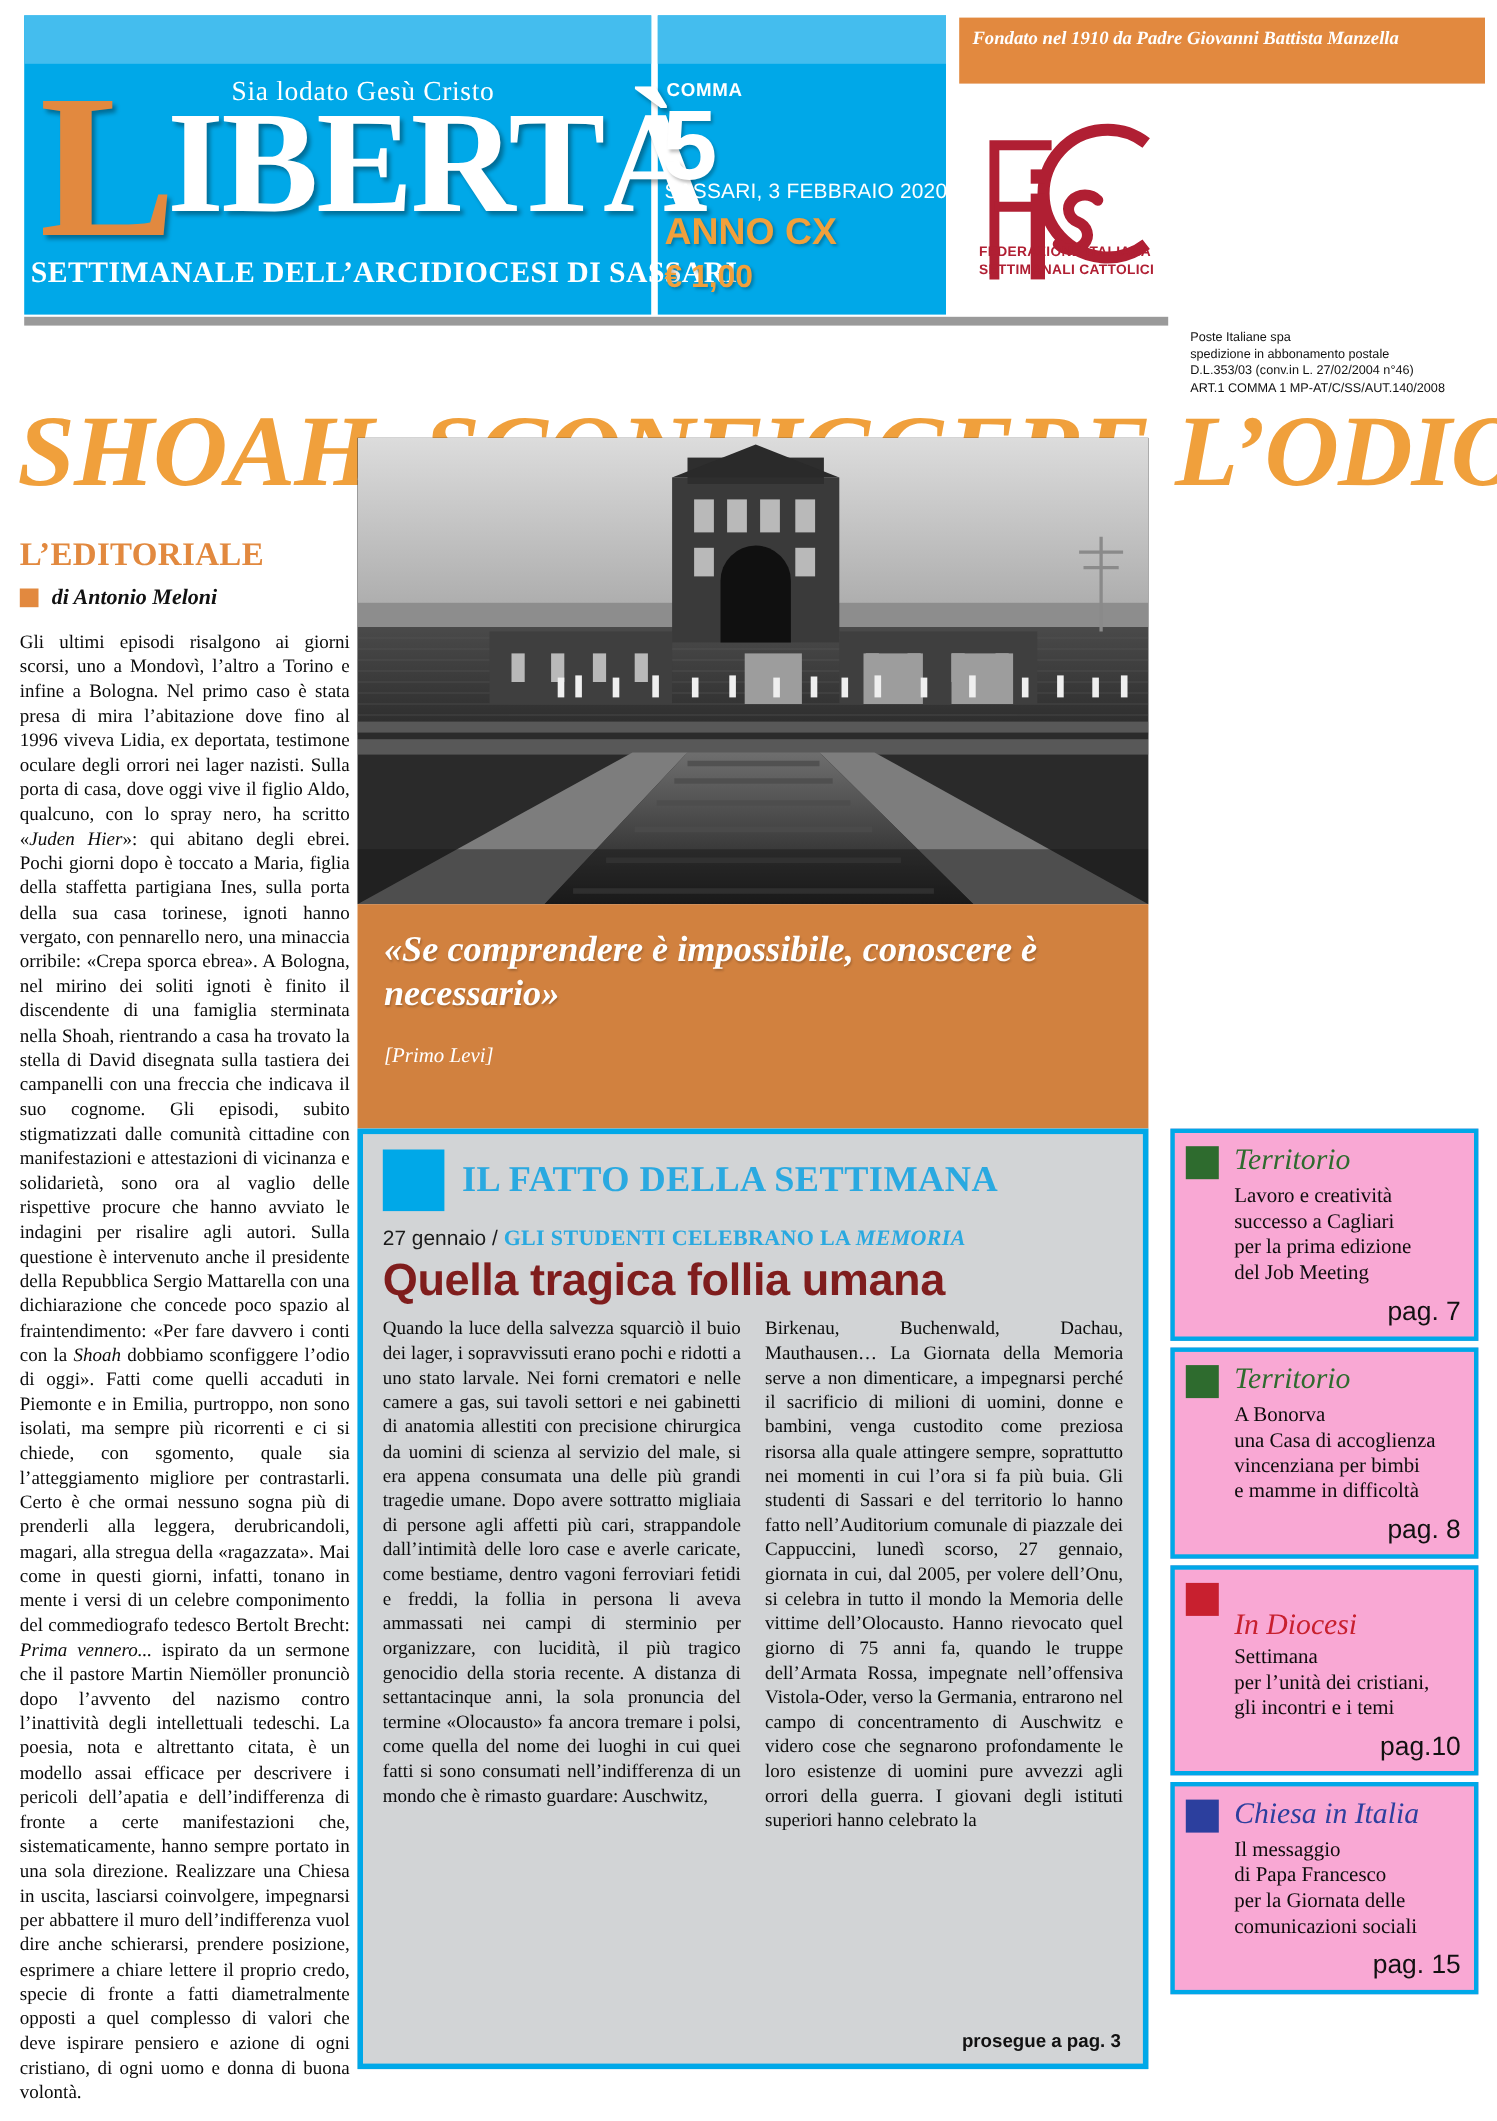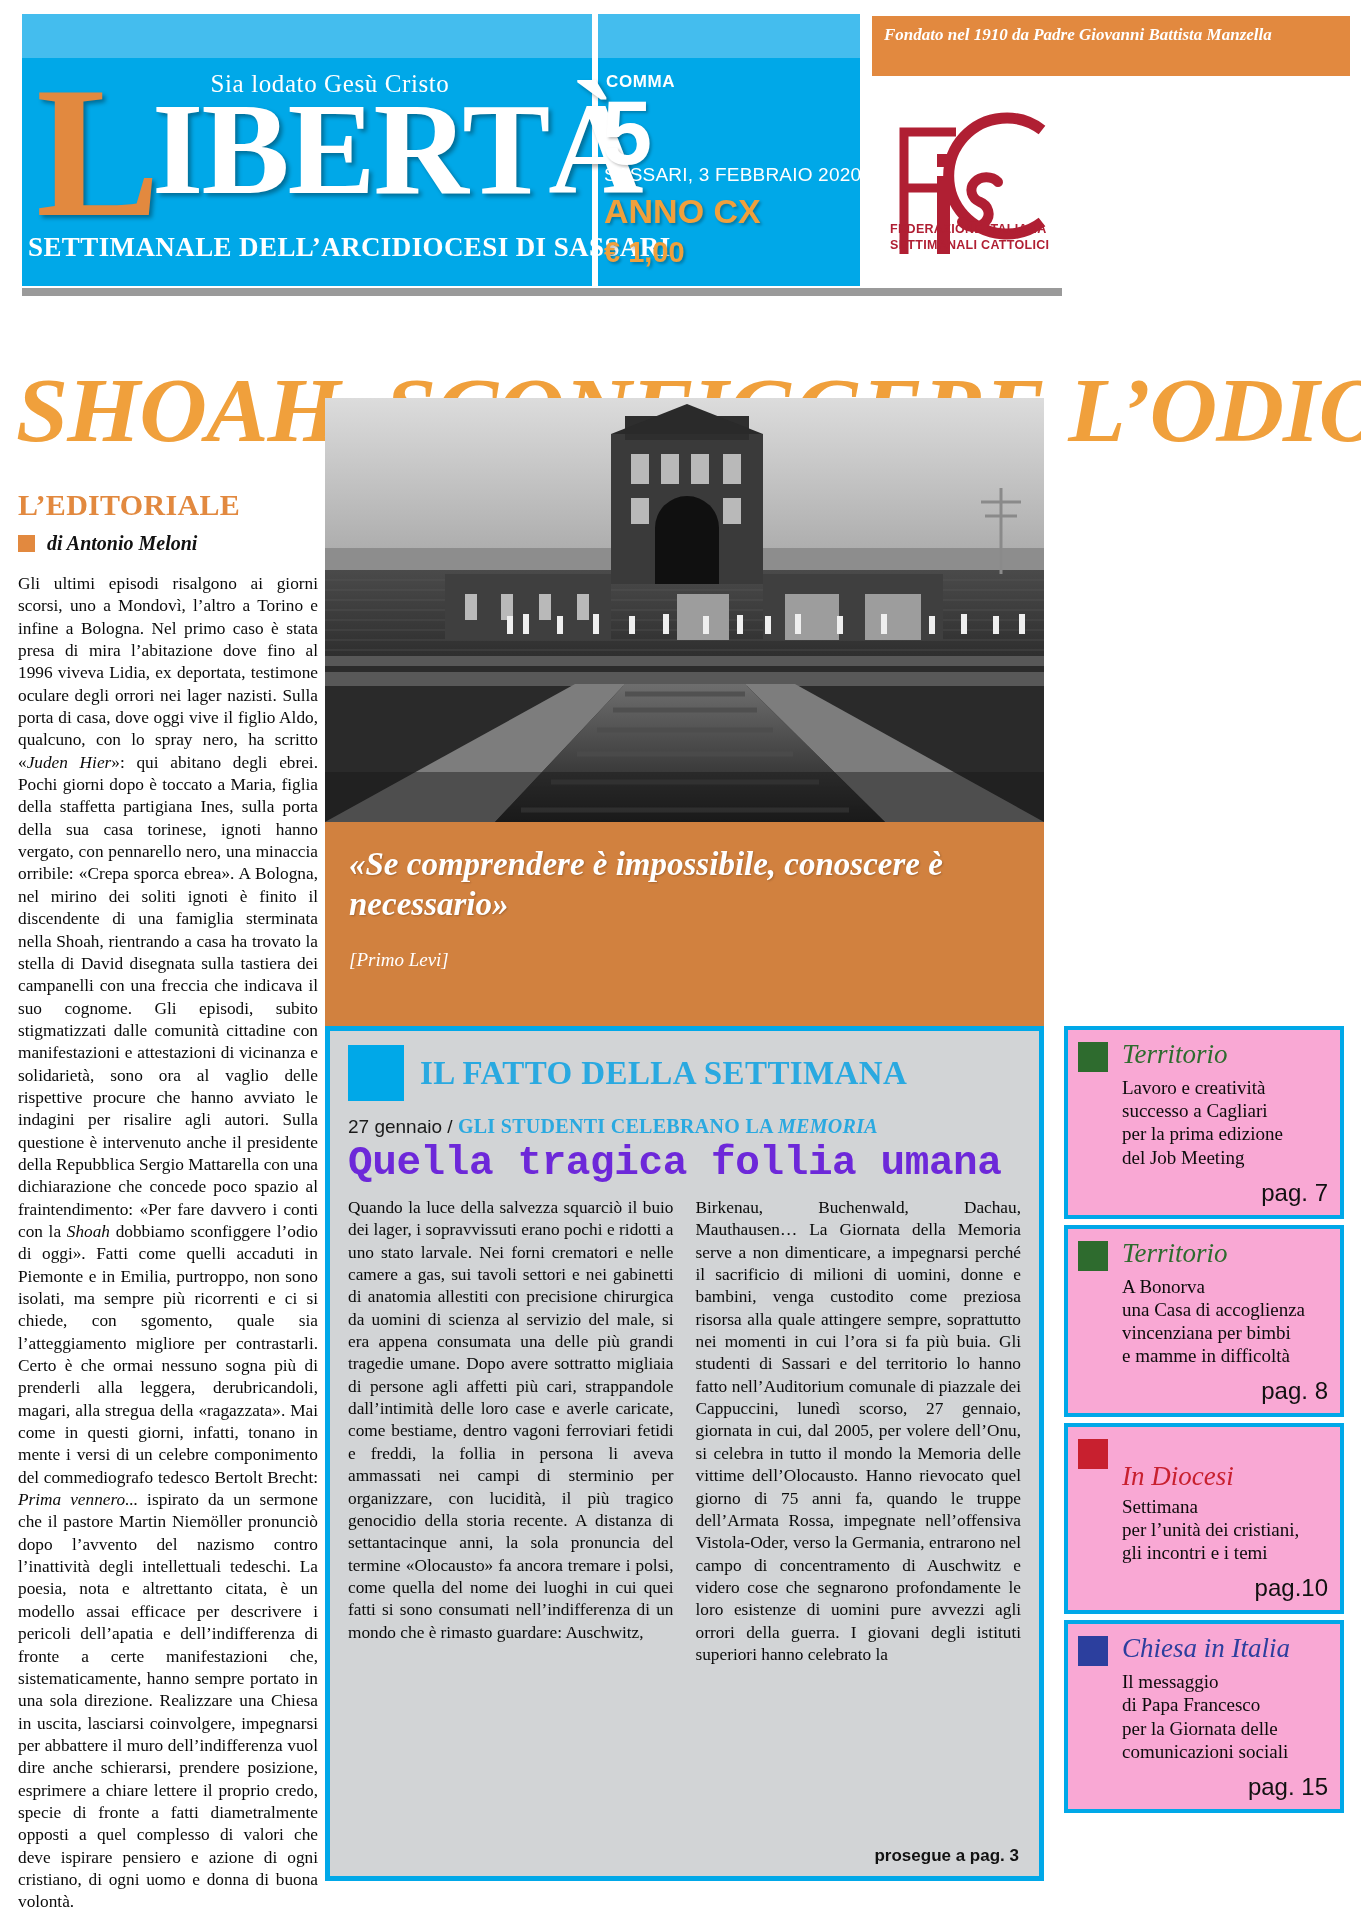--- a/index.html
+++ b/index.html
@@ -312,24 +312,24 @@
   .kicker-date { font-family: "Liberation Sans", sans-serif; }
   .kicker-blue {
     color: #2aa9e0;
     font-family: "Liberation Serif", serif;
     font-weight: bold;
     font-size: 20px;
     letter-spacing: 0.3px;
   }
   .kicker-blue i { font-style: italic; }
   .art-title {
-    font-family: Liberation Mono, monospace;
+    font-family: Liberation Sans, sans-serif;
     font-weight: bold;
     font-size: 41px;
-    color: #6d28d9;
+    color: #7f1d1d;
     line-height: 1.05;
     margin: 4px 0 12px 0;
     letter-spacing: -0.4px;
   }
   .art-cols {
     display: flex;
     gap: 22px;
   }
   .art-col {
     width: 330px;
@@ -439,20 +439,24 @@
       <rect x="47" y="70" width="13" height="13" fill="#b01f33"></rect>
 
       <rect x="47" y="92" width="13" height="78" fill="#b01f33"></rect>
 
       <path d="M108,98 a15,13 0 1,0 -18,20 a15,13 0 1,1 -18,20" fill="none" stroke="#b01f33" stroke-width="10" stroke-linecap="round"></path>
     </svg>
   </div>
   <div class="fisc-caption" style="white-space:pre-line;">FEDERAZIONE ITALIANA
 SETTIMANALI CATTOLICI</div>
 
+  <div class="postal">Poste Italiane spa
+spedizione in abbonamento postale
+D.L.353/03 (conv.in L. 27/02/2004 n°46)
+ART.1 COMMA 1 MP-AT/C/SS/AUT.140/2008</div>
 
   <div class="grey-rule"></div>
 </div>
 
 <div class="big-headline">SHOAH, SCONFIGGERE L’ODIO</div>
 
 <div class="editorial">
   <div class="ed-kicker">L’EDITORIALE</div>
   <div class="ed-byline-row">
     <div class="ed-sq"></div>

